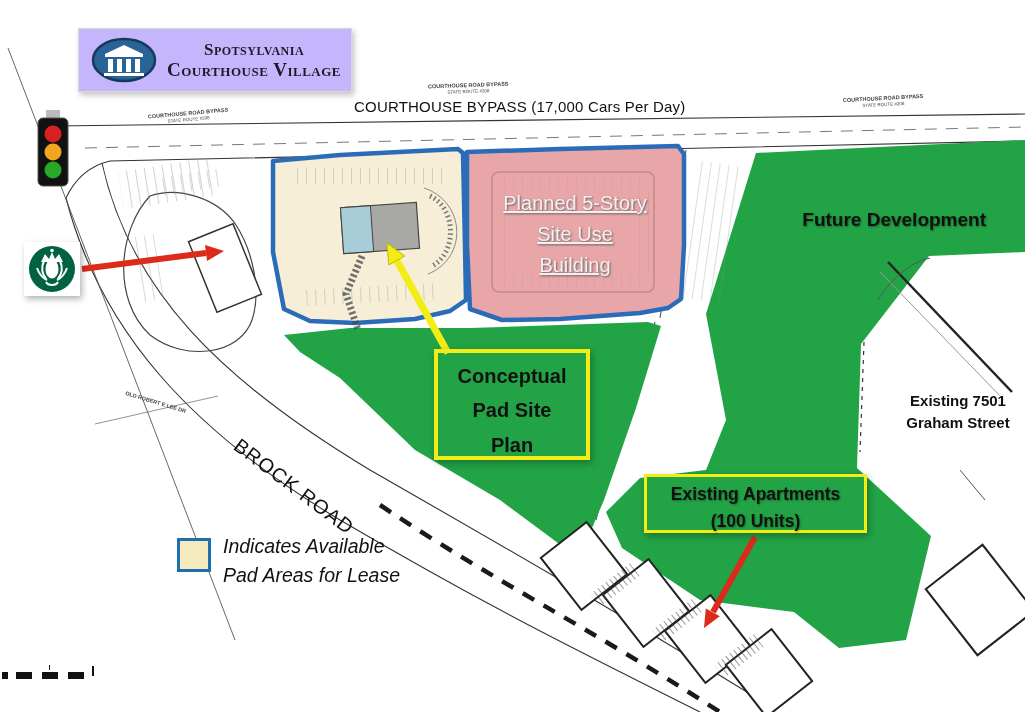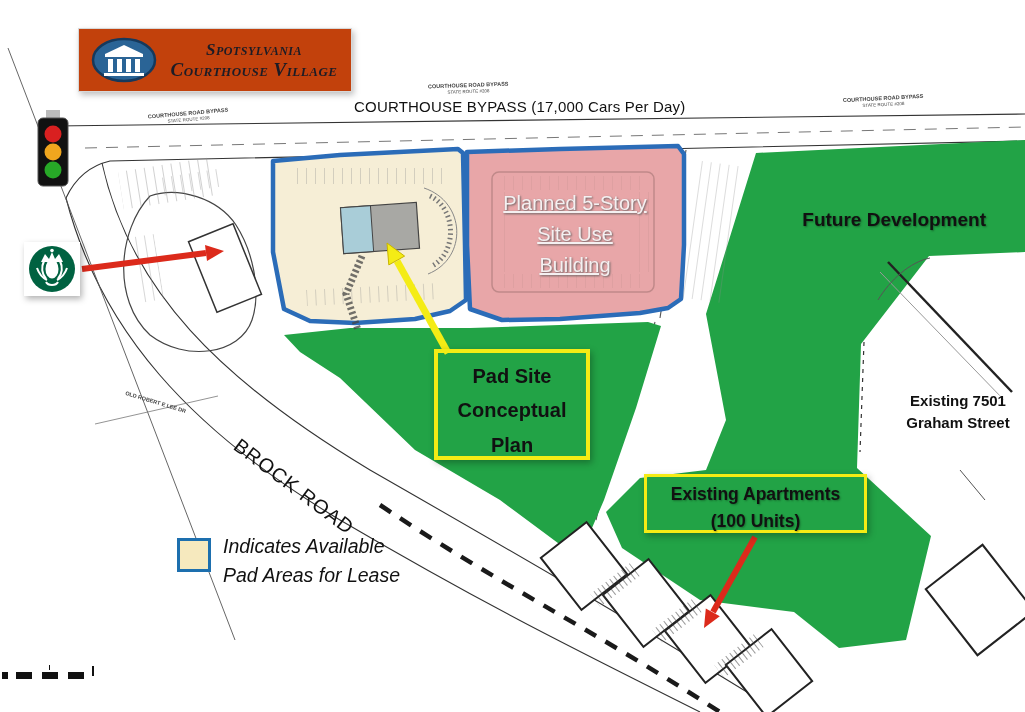--- a/index.html
+++ b/index.html
@@ -1,22 +1,22 @@
 <!DOCTYPE html>
 <html><head>
 <meta charset="utf-8">
 <style>
   html,body{margin:0;padding:0;background:#fff;}
   #canvas{position:relative;width:1025px;height:712px;background:#ffffff;overflow:hidden;
           font-family:"Liberation Sans",sans-serif;color:#111;}
   #canvas svg{display:block;}
   .abs{position:absolute;}
   
-  .logo-box{left:78px;top:28px;width:272px;height:62px;background:#c2410c;border:1px solid #d8d8d8;
-            box-shadow:2px 3px 6px rgba(0,0,0,.25);display:flex;align-items:center;font-style:italic;}
+  .logo-box{left:78px;top:28px;width:272px;height:62px;background:#c4b5fd;border:1px solid #d8d8d8;
+            box-shadow:2px 3px 6px rgba(0,0,0,.25);display:flex;align-items:center;}
   .logo-text{flex:1;text-align:center;font-family:"Liberation Serif",serif;font-weight:700;
              color:#1c1c26;font-variant:small-caps;line-height:1.12;letter-spacing:.5px;}
   .logo-text .l1{font-size:17px;}
   .logo-text .l2{font-size:19px;}
   
   .bypass-title{left:354px;top:98px;font-size:15px;letter-spacing:.2px;white-space:nowrap;
                 text-shadow:0 0 4px #fff,0 0 4px #fff,0 0 4px #fff;}
   
   .micro{font-size:5.5px;font-weight:700;color:#444;text-align:center;line-height:1.25;white-space:nowrap;}
   .micro .sub{font-size:4.5px;font-weight:400;display:block;}
@@ -207,22 +207,22 @@
     <div>Site Use</div>
     <div>Building</div>
   </div>
   <div class="abs future-label">Future Development</div>
   <div class="abs graham-label">
     <div>Existing 7501</div>
     <div>Graham Street</div>
   </div>
 
   <div class="abs ybox box-conceptual">
+    <div>Conceptual</div>
     <div>Pad Site</div>
-    <div>Conceptual</div>
     <div>Plan</div>
   </div>
   <div class="abs ybox box-apartments">
     <div>Existing Apartments</div>
     <div>(100 Units)</div>
   </div>
 
   <div class="abs legend">
     <div class="legend-swatch"></div>
     <div class="legend-text">

